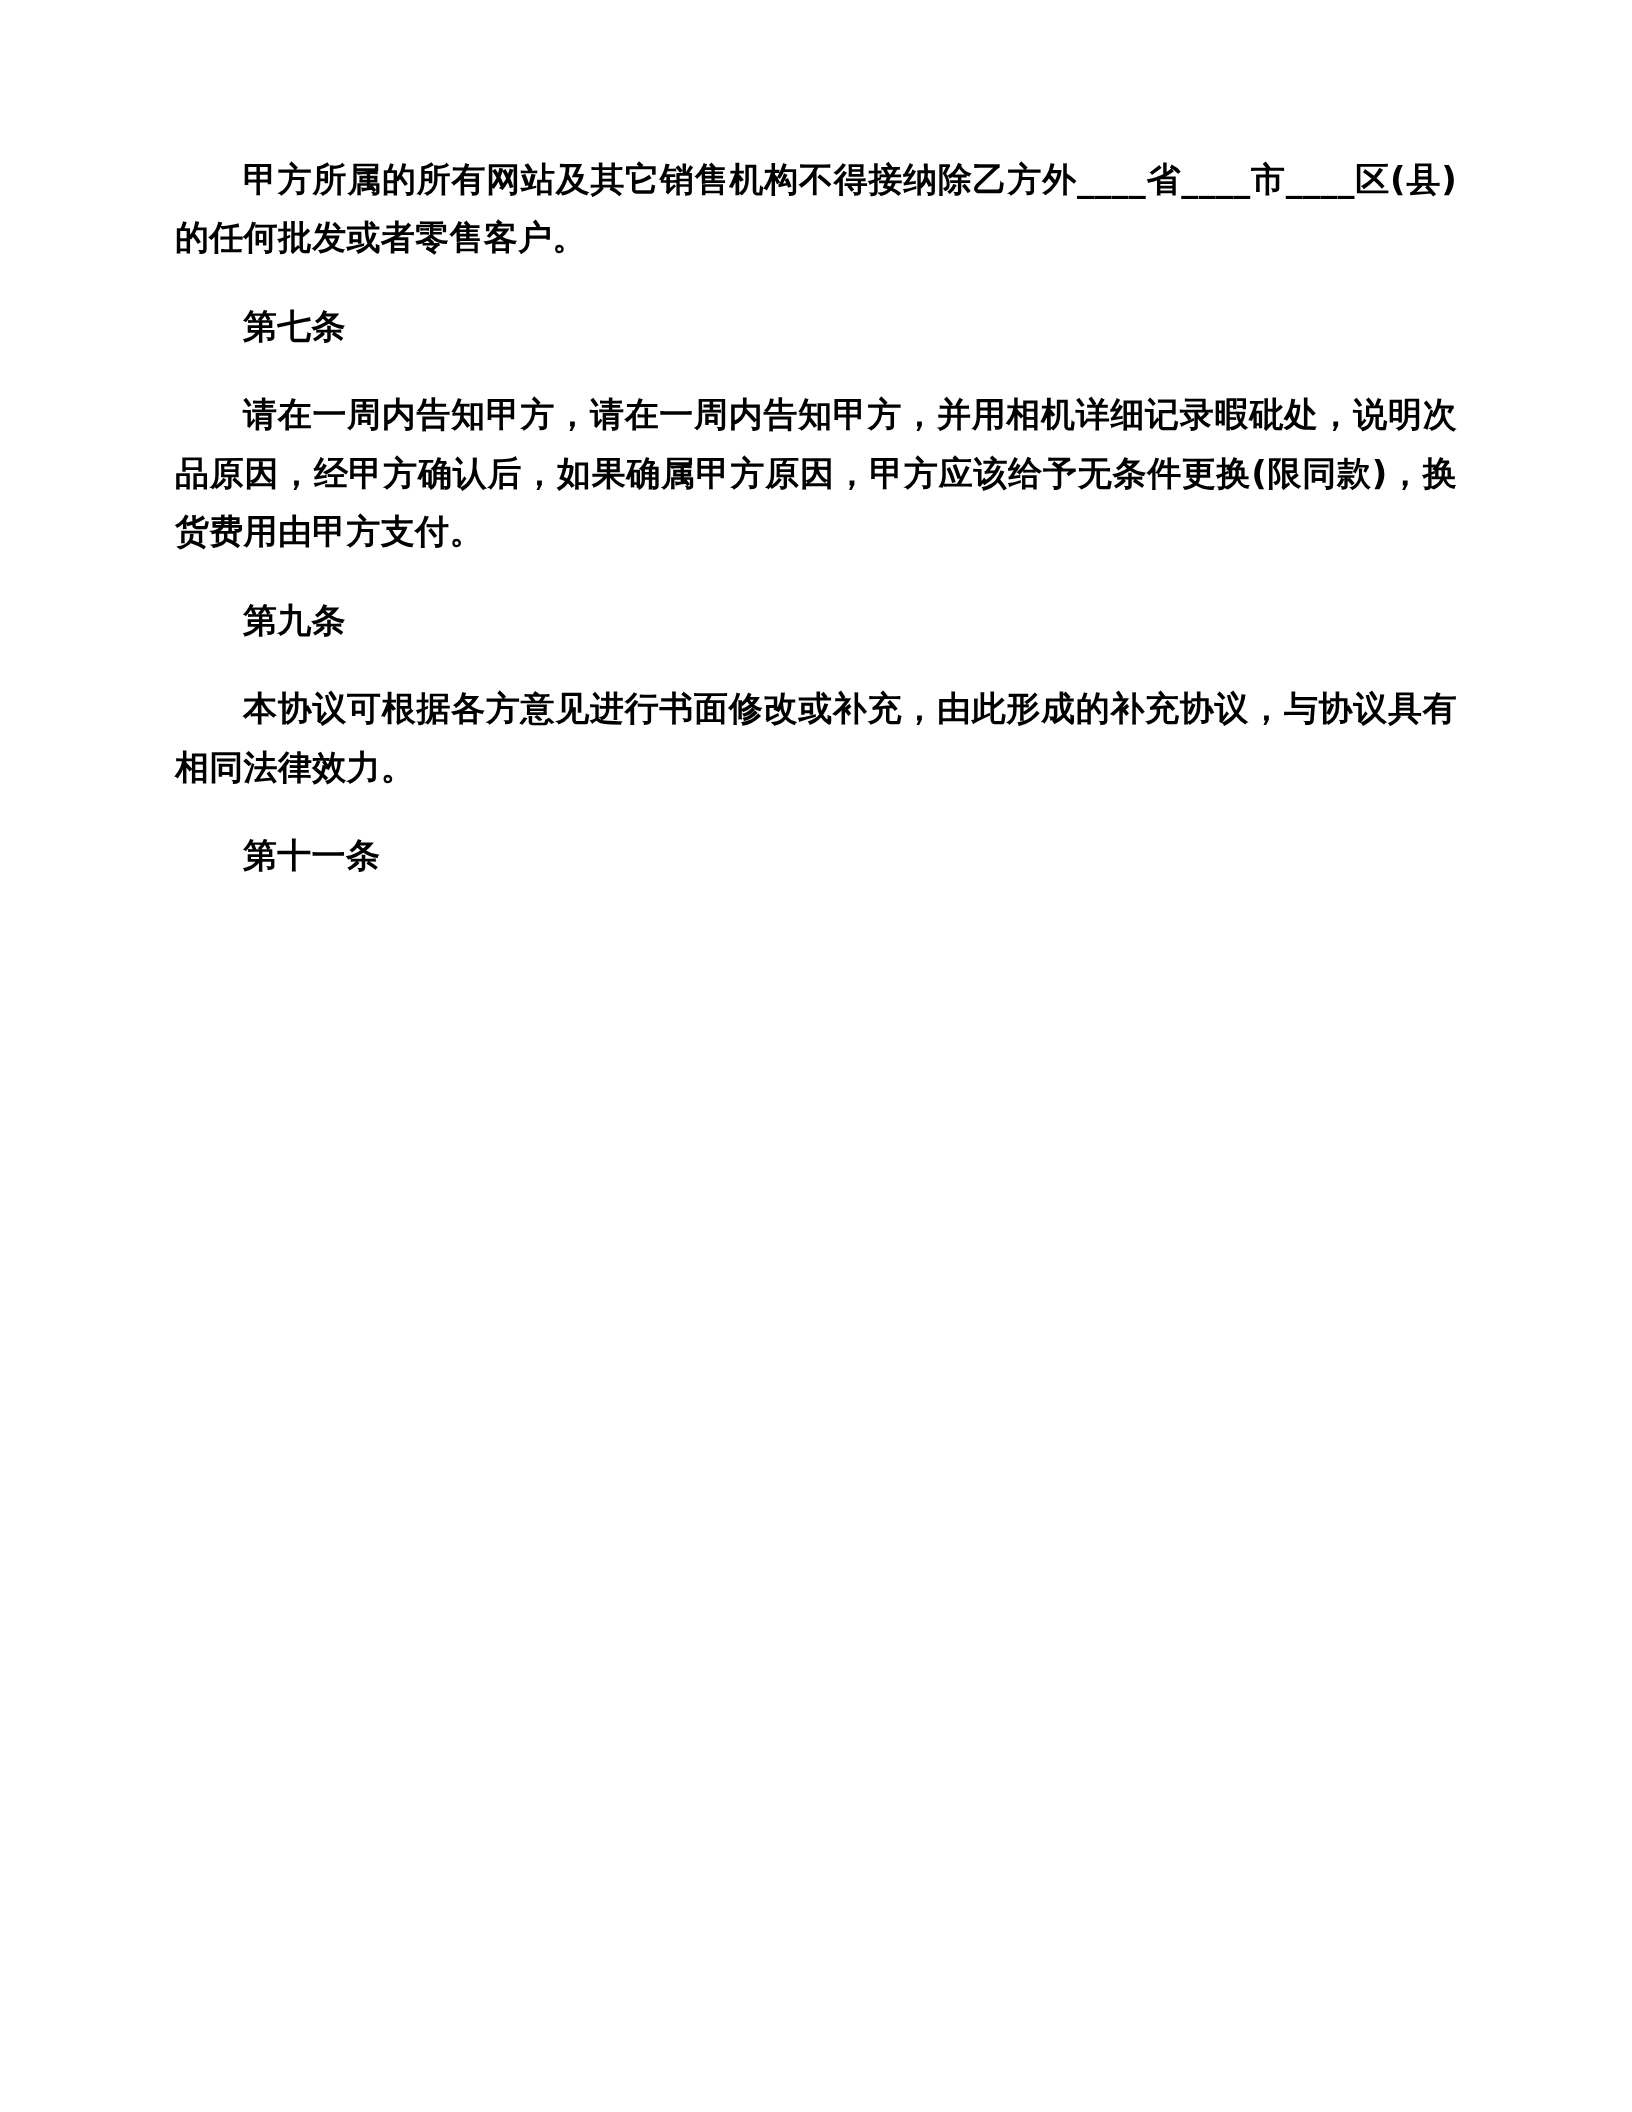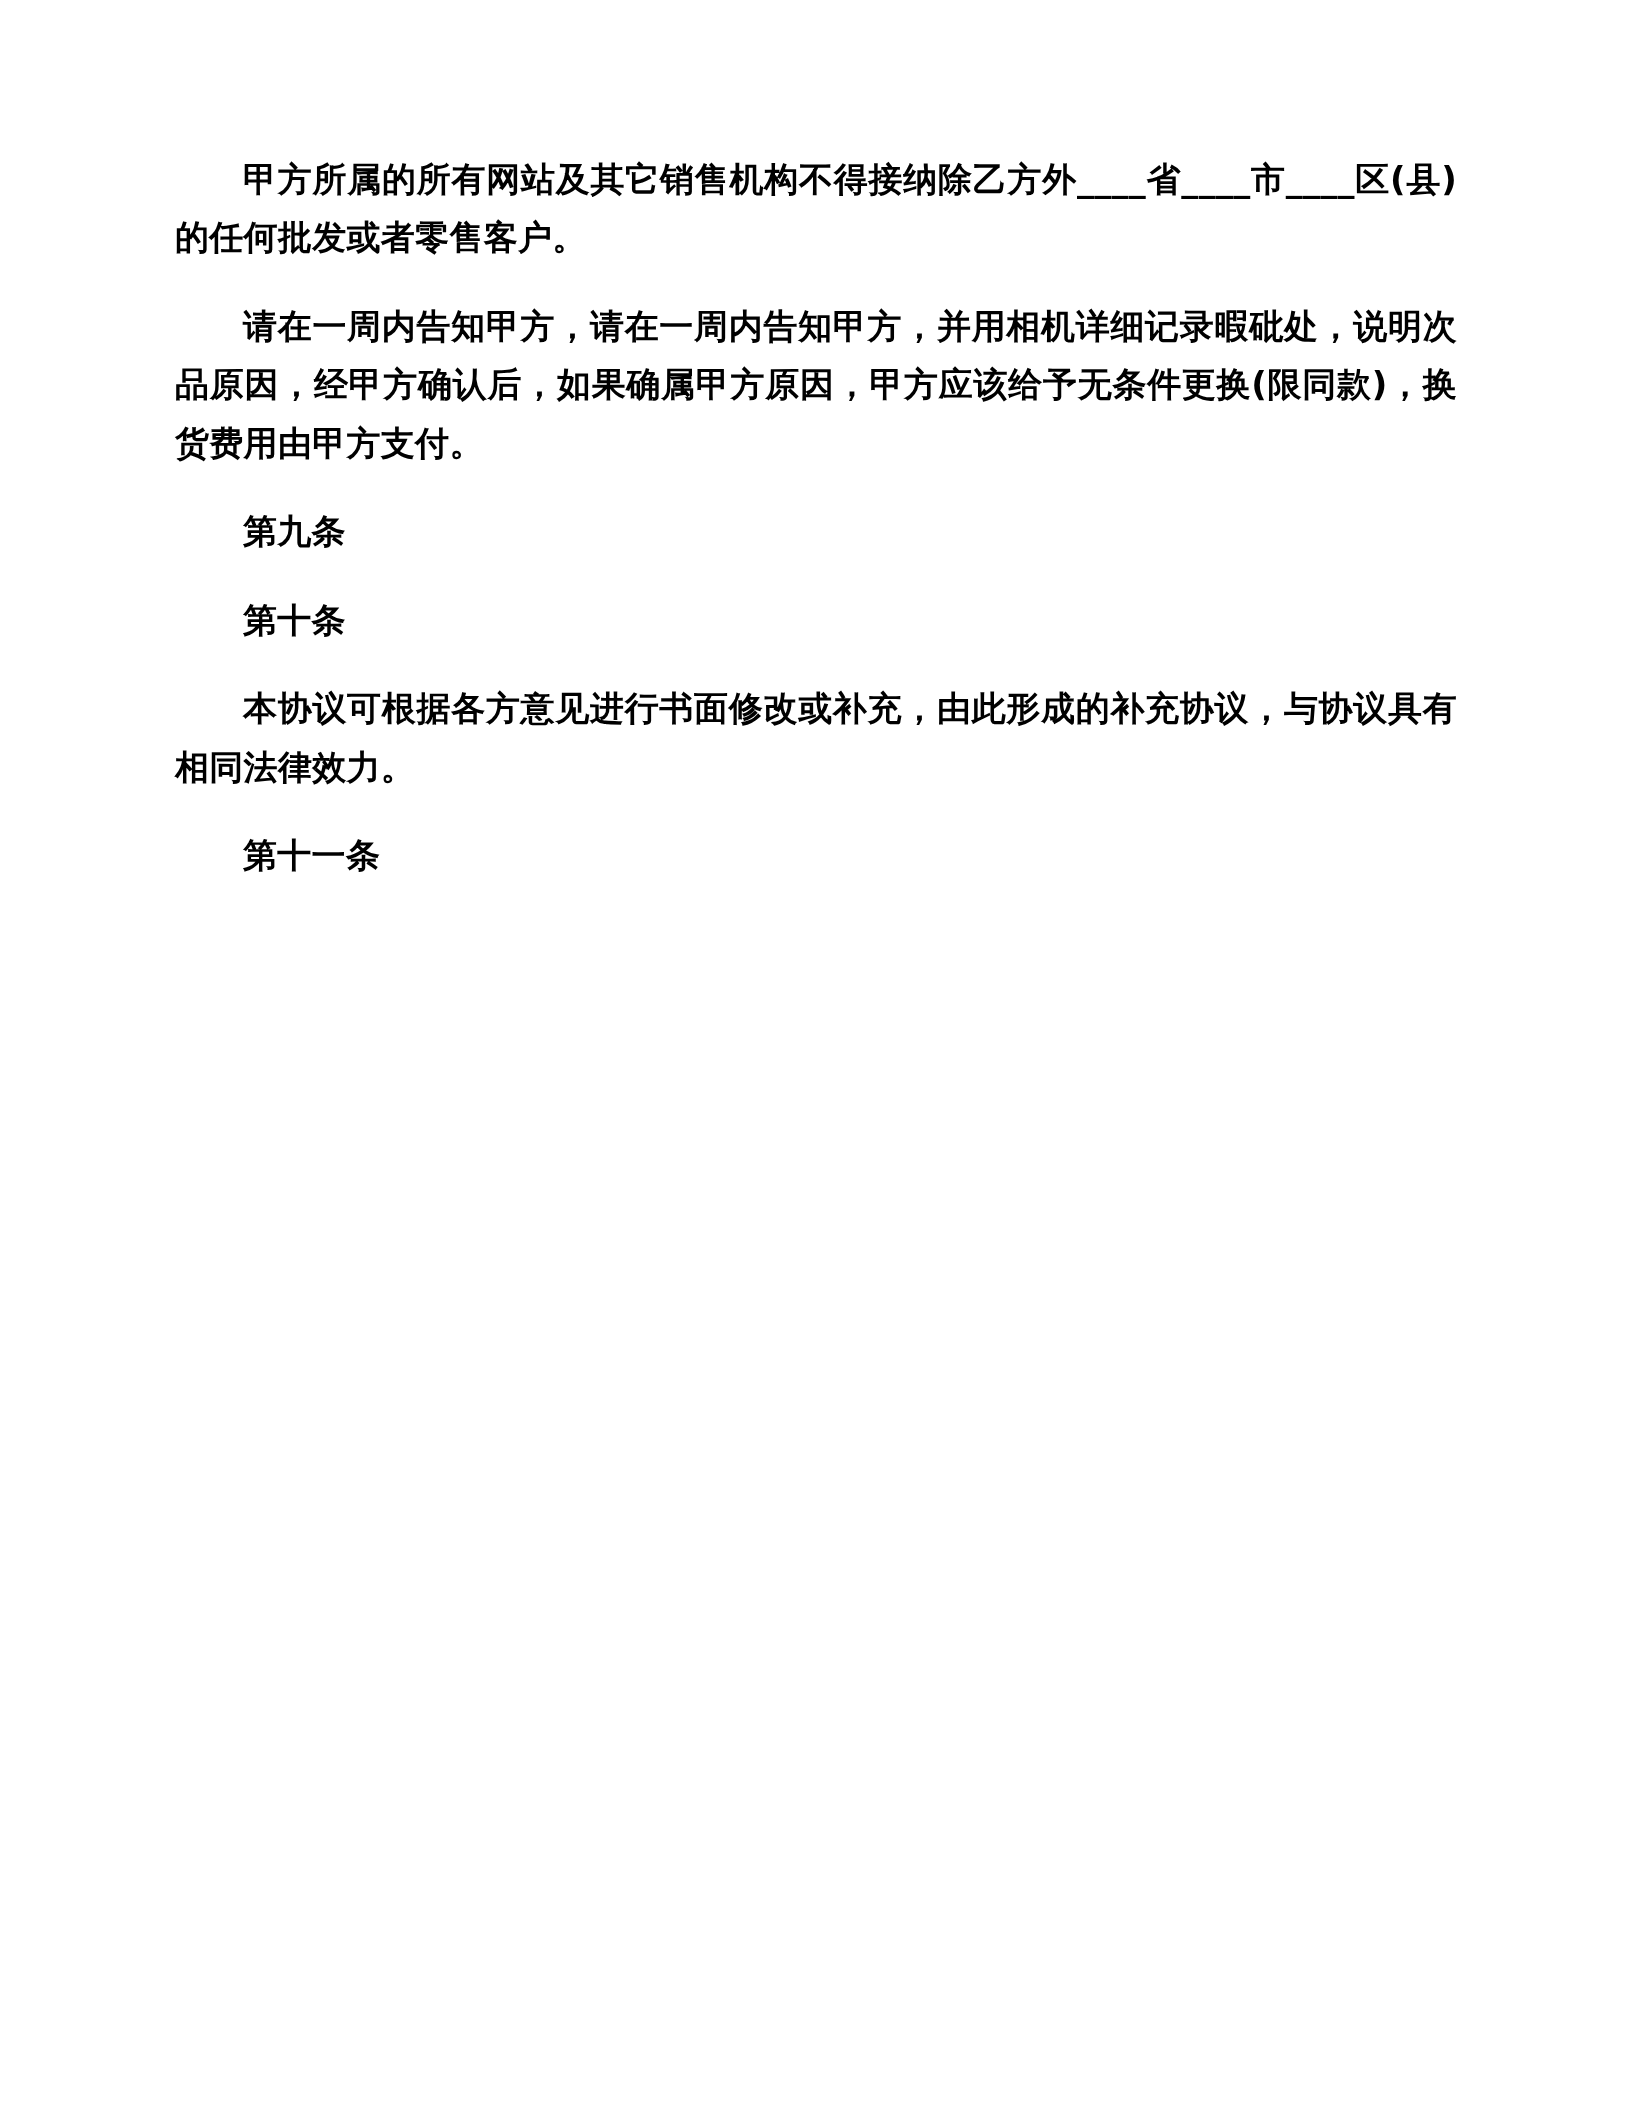--- a/index.html
+++ b/index.html
@@ -43,28 +43,28 @@
   }
 </style>
 </head>
 <body>
 
 <div class="page">
   <div class="doc-body">
 
     <p class="para">甲方所属的所有网站及其它销售机构不得接纳除乙方外____省____市____区(县)的任何批发或者零售客户。</p>
 
+    <p class="heading">第七条</p>
 
 
 
     <p class="para">请在一周内告知甲方，请在一周内告知甲方，并用相机详细记录暇砒处，说明次品原因，经甲方确认后，如果确属甲方原因，甲方应该给予无条件更换(限同款)，换货费用由甲方支付。</p>
 
     <p class="heading">第九条</p>
 
 
-    <p class="heading">第十条</p>
 
     <p class="para">本协议可根据各方意见进行书面修改或补充，由此形成的补充协议，与协议具有相同法律效力。</p>
 
     <p class="heading last">第十一条</p>
 
   </div>
 </div>
 
 </body></html>

